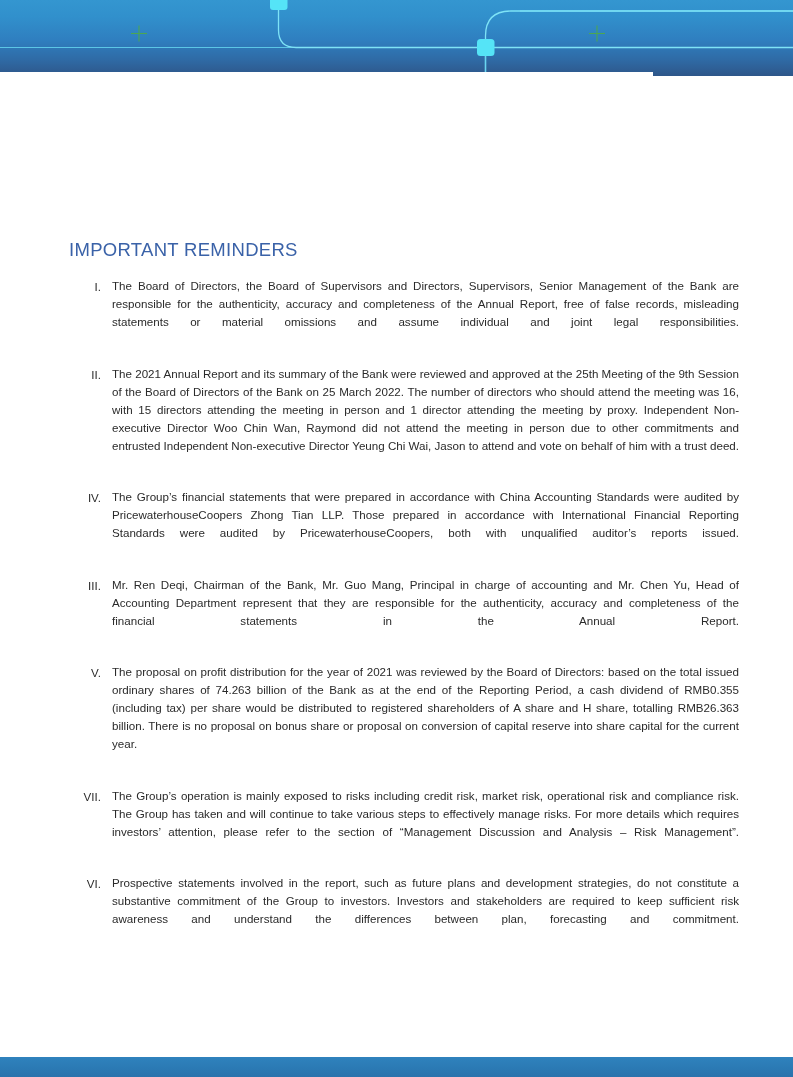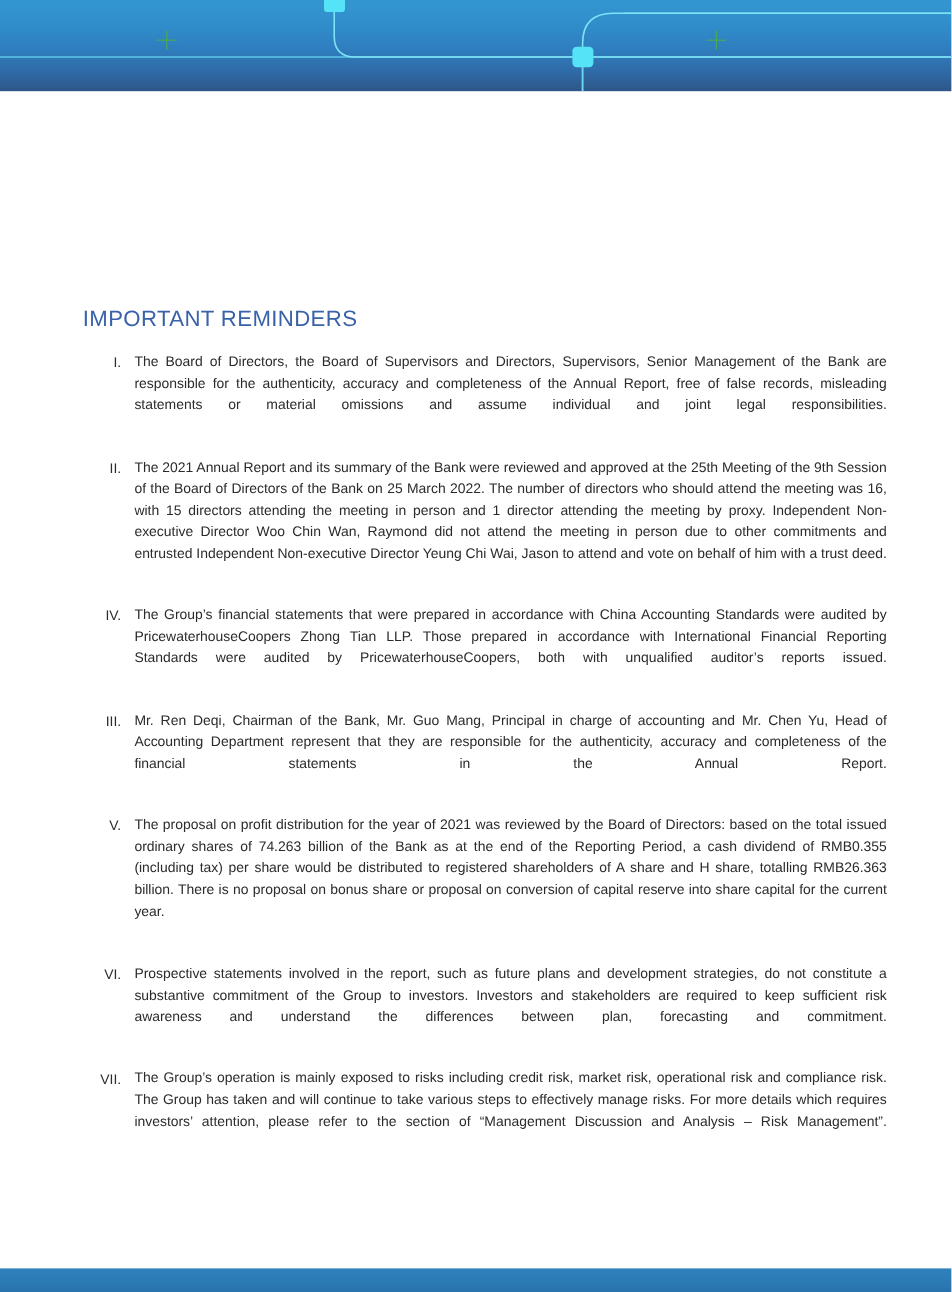--- a/index.html
+++ b/index.html
@@ -30,21 +30,21 @@
     left: 0;
     top: 0;
     width: 793px;
     height: 76px;
   }
 
   
   .page-content {
     position: absolute;
     left: 0;
-    top: 88px;
+    top: 72px;
     width: 653px;
     height: 981px;
     background: #ffffff;
   }
 
   .section-title {
     position: absolute;
     left: 69px;
     top: 167px;
     font-size: 18.5px;
@@ -160,25 +160,25 @@
       <span class="item-marker">III.</span>
       <span class="item-text">Mr. Ren Deqi, Chairman of the Bank, Mr. Guo Mang, Principal in charge of accounting and Mr. Chen Yu, Head of Accounting Department represent that they are responsible for the authenticity, accuracy and completeness of the financial statements in the Annual Report.</span>
     </div>
 
     <div class="reminder-item">
       <span class="item-marker">V.</span>
       <span class="item-text">The proposal on profit distribution for the year of 2021 was reviewed by the Board of Directors: based on the total issued ordinary shares of 74.263 billion of the Bank as at the end of the Reporting Period, a cash dividend of RMB0.355 (including tax) per share would be distributed to registered shareholders of A share and H share, totalling RMB26.363 billion. There is no proposal on bonus share or proposal on conversion of capital reserve into share capital for the current year.</span>
     </div>
 
     <div class="reminder-item">
-      <span class="item-marker">VI.</span>
-      <span class="item-text">Prospective statements involved in the report, such as future plans and development strategies, do not constitute a substantive commitment of the Group to investors. Investors and stakeholders are required to keep sufficient risk awareness and understand the differences between plan, forecasting and commitment.</span>
+      <span class="item-marker">VII.</span>
+      <span class="item-text">The Group’s operation is mainly exposed to risks including credit risk, market risk, operational risk and compliance risk. The Group has taken and will continue to take various steps to effectively manage risks. For more details which requires investors’ attention, please refer to the section of “Management Discussion and Analysis – Risk Management”.</span>
     </div>
 
     <div class="reminder-item">
-      <span class="item-marker">VII.</span>
-      <span class="item-text">The Group’s operation is mainly exposed to risks including credit risk, market risk, operational risk and compliance risk. The Group has taken and will continue to take various steps to effectively manage risks. For more details which requires investors’ attention, please refer to the section of “Management Discussion and Analysis – Risk Management”.</span>
+      <span class="item-marker">VI.</span>
+      <span class="item-text">Prospective statements involved in the report, such as future plans and development strategies, do not constitute a substantive commitment of the Group to investors. Investors and stakeholders are required to keep sufficient risk awareness and understand the differences between plan, forecasting and commitment.</span>
     </div>
 
   </div>
 </div>
 
 <div class="footer-bar"></div>
 
 </body></html>

